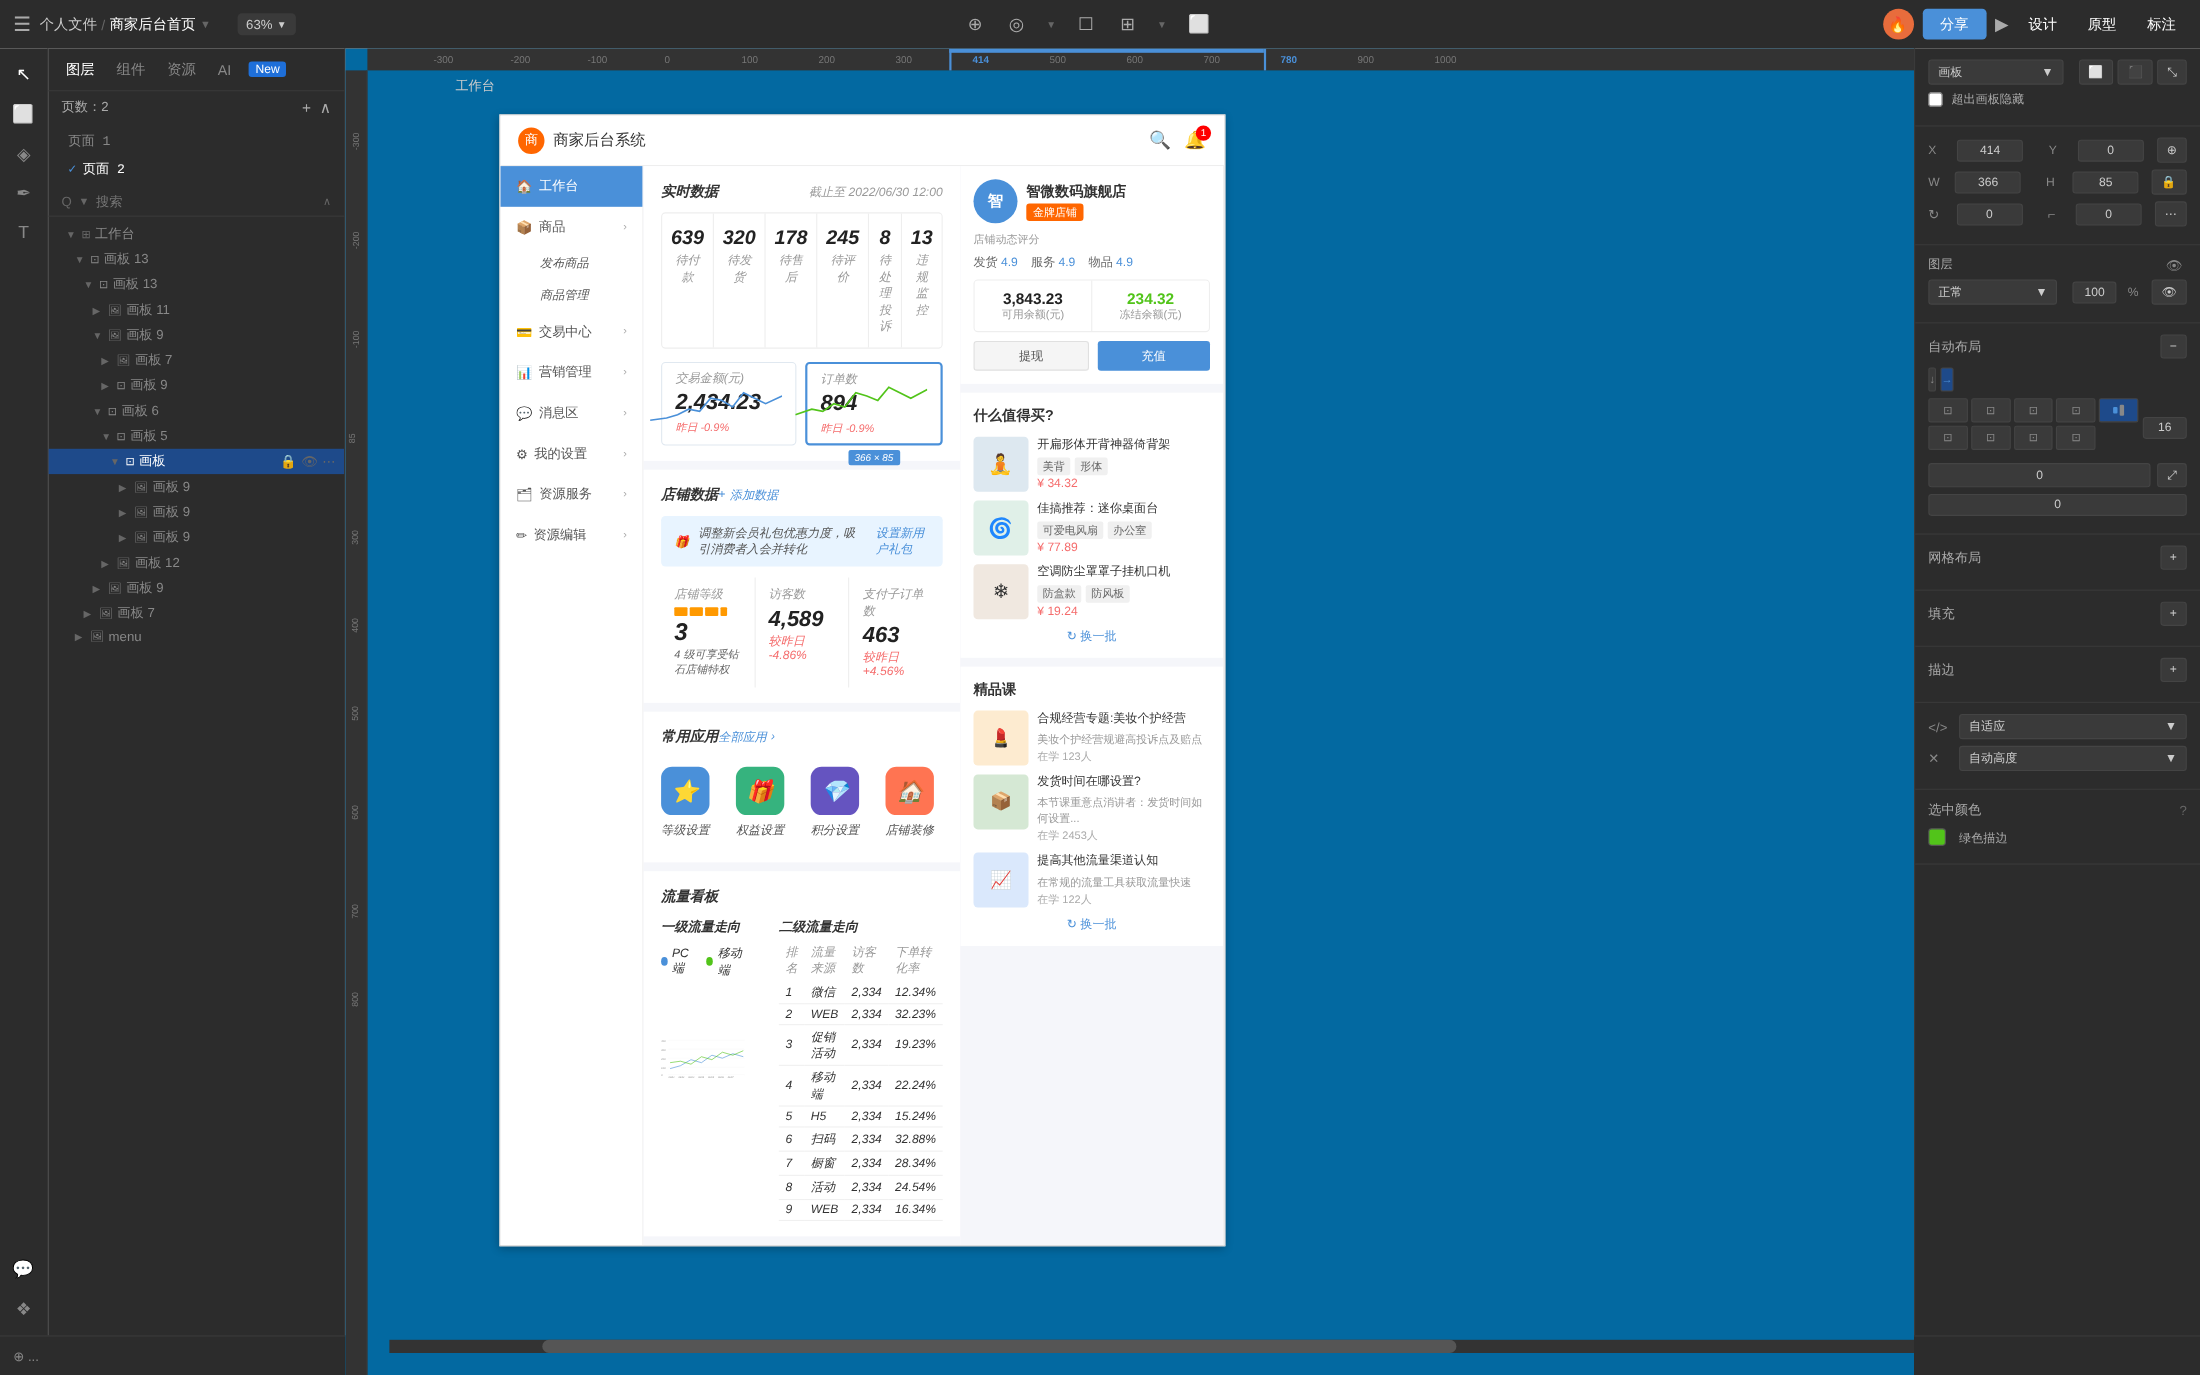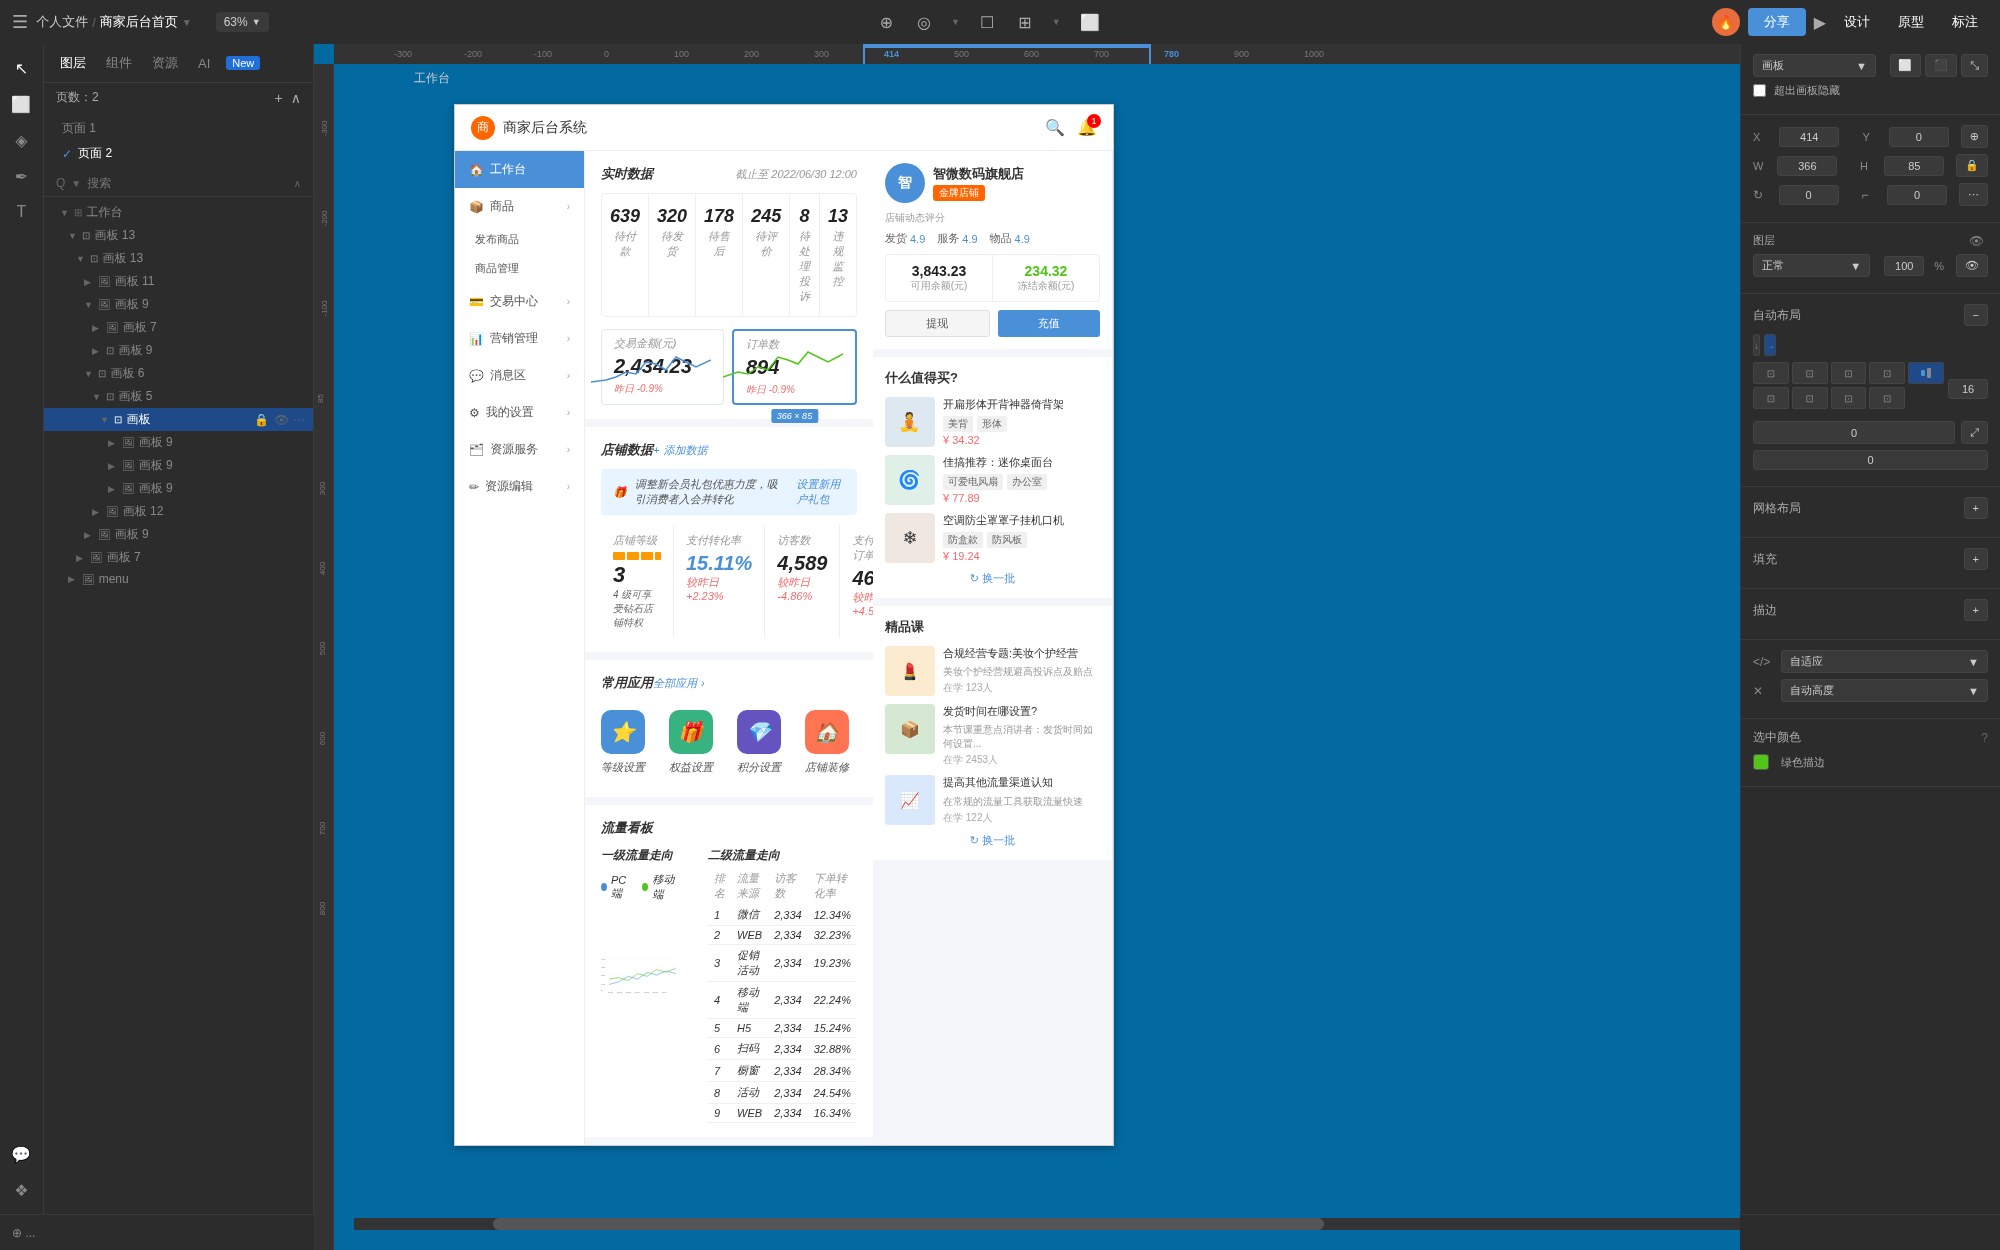--- a/index.html
+++ b/index.html
@@ -116,21 +116,21 @@
       display: flex;
       align-items: center;
       justify-content: space-between;
       padding: 6px 12px;
     }
     .layer-toolbar .pages-label { color: #aaa; font-size: 12px; }
     .layer-toolbar .toolbar-icons { display: flex; gap: 8px; }
     .layer-toolbar .toolbar-icons span { color: #aaa; cursor: pointer; font-size: 14px; }
 
     .page-list { padding: 4px 12px; }
-    .page-item { color: #888; font-size: 12px; padding: 4px 6px; cursor: pointer; display: flex; align-items: center; gap: 6px; border-radius: 3px; }
+    .page-item { color: #888; font-size: 12px; padding: 4px 6px; cursor: pointer; display: flex; align-items: center; gap: 6px; border-radius: 3px; font-family: Liberation Mono, monospace; }
     .page-item.active { color: #fff; }
     .page-item .check { color: #4a90d9; }
 
     
     .layer-search {
       padding: 6px 12px;
       display: flex;
       align-items: center;
       gap: 6px;
       border-bottom: 1px solid #3a3a3a;
@@ -278,21 +278,22 @@
       align-items: center;
       padding: 10px 14px;
       color: #555;
       font-size: 12px;
       cursor: pointer;
       gap: 6px;
     }
     .nav-item.active { background: #4a90d9; color: #fff; border-radius: 0; }
     .nav-item .nav-arrow { margin-left: auto; font-size: 10px; color: #aaa; }
     .nav-sub {
-      padding-left: 20px;
+      padding-left: 36px;
+      font-style: italic;
     }
     .nav-sub .nav-item { padding: 7px 14px 7px 0; font-size: 11px; }
 
     
     .merchant-main {
       flex: 1;
       background: #f5f6fa;
       overflow-y: auto;
       padding: 0;
     }
@@ -1075,27 +1076,20 @@
                       <div class="star"></div>
                       <div class="star"></div>
                       <div class="star partial"></div>
                     </div>
                     <div style="font-size:22px;font-weight:700;color:#222;">
                       <span>3</span>
                     </div>
                     <div class="grade-text">4 级可享受钻石店铺特权</div>
                   </div>
 
-                  <div class="store-stat">
-                    <div class="store-stat-label">
-                      <span>支付转化率</span>
-                    </div>
-                    <div class="store-stat-value blue">15.11%</div>
-                    <div class="store-stat-pct">较昨日 +2.23%</div>
-                  </div>
 
                   <div class="store-stat">
                     <div class="store-stat-label">
                       <span>访客数</span>
                     </div>
                     <div class="store-stat-value">4,589</div>
                     <div class="store-stat-pct">较昨日 -4.86%</div>
                   </div>
 
                   <div class="store-stat">

